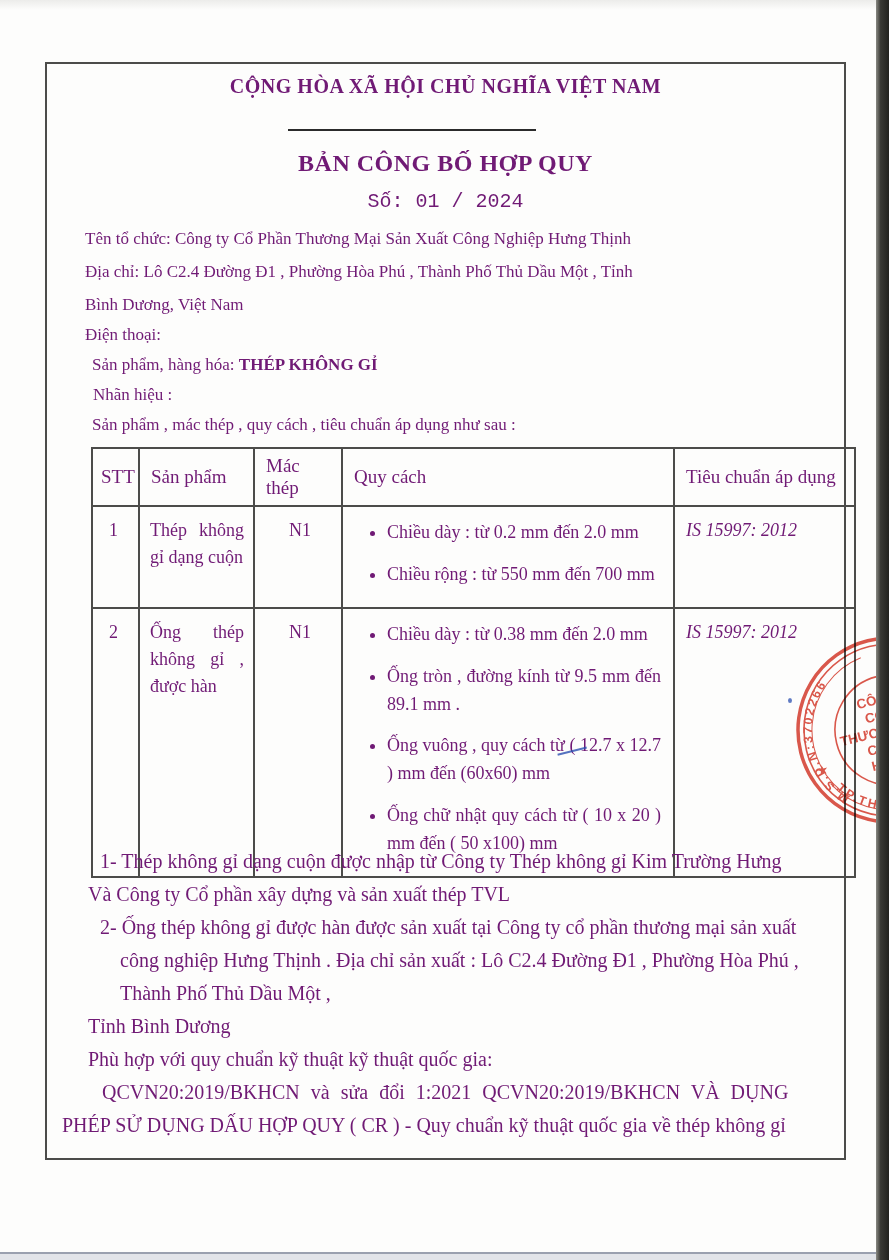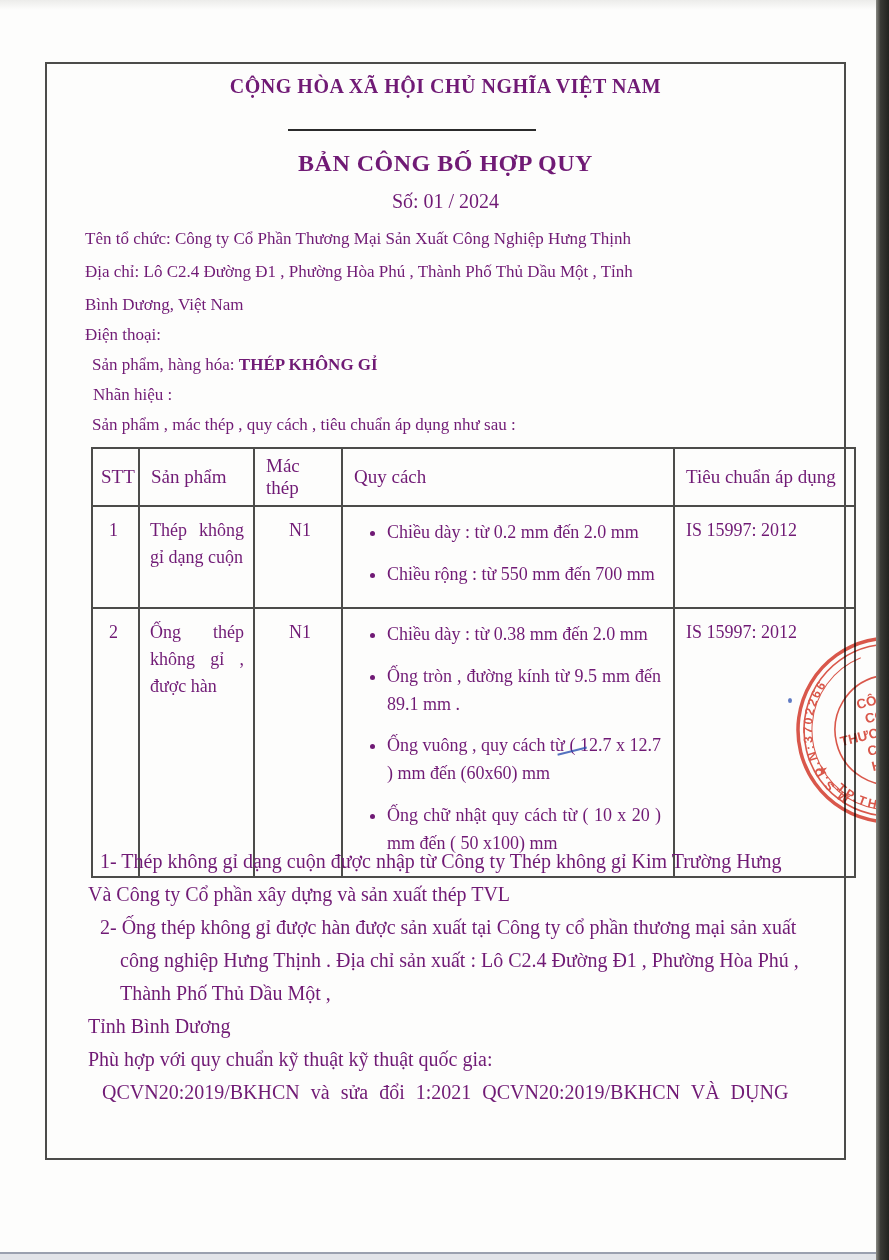--- a/index.html
+++ b/index.html
@@ -16,21 +16,21 @@
     background:linear-gradient(to bottom,#ececea,rgba(255,255,255,0));z-index:2;}
 
   .frame{position:absolute;left:45px;top:62px;width:801px;height:1098px;
     border:2px solid #4c4c4a;box-sizing:border-box;z-index:1;}
 
   .centerline{position:absolute;left:45px;width:801px;text-align:center;}
   .national-title{top:75px;font-weight:bold;font-size:20px;letter-spacing:.5px;}
   .motto{top:103px;font-weight:bold;font-size:19px;}
   .motto-underline{position:absolute;left:288px;top:129px;width:248px;height:2px;background:#2b2b2b;}
   .doc-title{top:150px;font-weight:bold;font-size:24px;letter-spacing:.5px;}
-  .doc-number{top:190px;font-size:20px;}
+  .doc-number{top:190px;font-size:20px;font-family:Liberation Mono, monospace;}
 
   .bodytext{position:absolute;font-size:17px;line-height:33px;white-space:nowrap;}
   .l-org{left:85px;top:222px;}
   .l-addr1{left:85px;top:255px;}
   .l-addr2{left:85px;top:288px;}
   .l-phone{left:85px;top:318px;}
   .l-product{left:92px;top:348px;}
   .l-brand{left:93px;top:378px;}
   .l-intro{left:92px;top:408px;}
   .bold{font-weight:bold;}
@@ -39,21 +39,21 @@
     table-layout:fixed;font-size:18px;z-index:3;}
   table.spec th,table.spec td{border:2px solid #4c4c4a;box-sizing:border-box;}
   table.spec th{font-weight:normal;text-align:left;padding:6px 6px 6px 11px;height:39px;
     font-size:19px;vertical-align:middle;}
   table.spec th.c-stt{padding-left:8px;}
   table.spec td{vertical-align:top;padding:10px 6px 8px 10px;line-height:1.5;}
   td.c-stt{text-align:center;padding-left:2px !important;}
   td.c-mac{text-align:center;margin-left:20px;}
   td.c-sp{text-align:justify;padding-right:9px !important;border-radius:23px;}
   td.c-qc{padding:4px 4px 4px 2px !important;}
-  td.c-tc{padding-left:11px !important;}
+  td.c-tc{padding-left:11px !important;font-style:italic;}
   .r1{height:94px;} .r2{height:240px;}
   ul.specs{margin:8px 0 0 0;padding:0 4px 0 42px;list-style:disc outside;}
   ul.specs li{margin-bottom:14px;text-align:justify;padding-right:4px;line-height:1.55;}
 
   .notes{position:absolute;left:62px;top:845px;width:786px;font-size:20px;z-index:3;}
   .notes div{line-height:33px;white-space:nowrap;}
   .ind-a{padding-left:38px;}
   .ind-b{padding-left:26px;}
   .ind-c{padding-left:58px;}
   .wide{word-spacing:6px;padding-left:40px;}
@@ -138,20 +138,21 @@
 
   <div class="notes">
     <div class="ind-a">1-  Thép không gỉ dạng cuộn được nhập từ Công ty Thép không gỉ Kim Trường Hưng</div>
     <div class="ind-b">Và Công ty Cổ phần xây dựng và sản xuất thép TVL</div>
     <div class="ind-a">2-  Ống thép không gỉ được hàn được sản xuất tại Công ty cổ phần thương mại sản xuất</div>
     <div class="ind-c">công nghiệp Hưng Thịnh . Địa chỉ sản xuất : Lô C2.4 Đường Đ1 , Phường Hòa Phú ,</div>
     <div class="ind-c">Thành Phố Thủ Dầu Một ,</div>
     <div class="ind-b">Tỉnh Bình Dương</div>
     <div class="ind-b">Phù hợp với quy chuẩn kỹ thuật kỹ thuật quốc gia:</div>
     <div class="wide">QCVN20:2019/BKHCN và sửa đổi 1:2021 QCVN20:2019/BKHCN VÀ DỤNG</div>
+    <div class="lastline">PHÉP SỬ DỤNG DẤU HỢP QUY ( CR ) -  Quy chuẩn kỹ thuật quốc gia về thép không gỉ</div>
   </div>
 
   <svg class="stamp" viewBox="0 0 220 200" xmlns="http://www.w3.org/2000/svg">
     <g transform="rotate(-14 100 95)" stroke="#d84a3c" fill="none">
       <circle cx="100" cy="95" r="92" stroke-width="3.5"></circle>
       <circle cx="100" cy="95" r="86" stroke-width="1.6"></circle>
       <circle cx="100" cy="95" r="55" stroke-width="1.6"></circle>
       <path id="arcL" d="M 44.8 150.2 A 78 78 0 0 1 89.1 17.8"></path>
       <path id="arcB" d="M 29.4 132.6 A 80 80 0 0 0 170.6 132.6"></path>
     </g>

